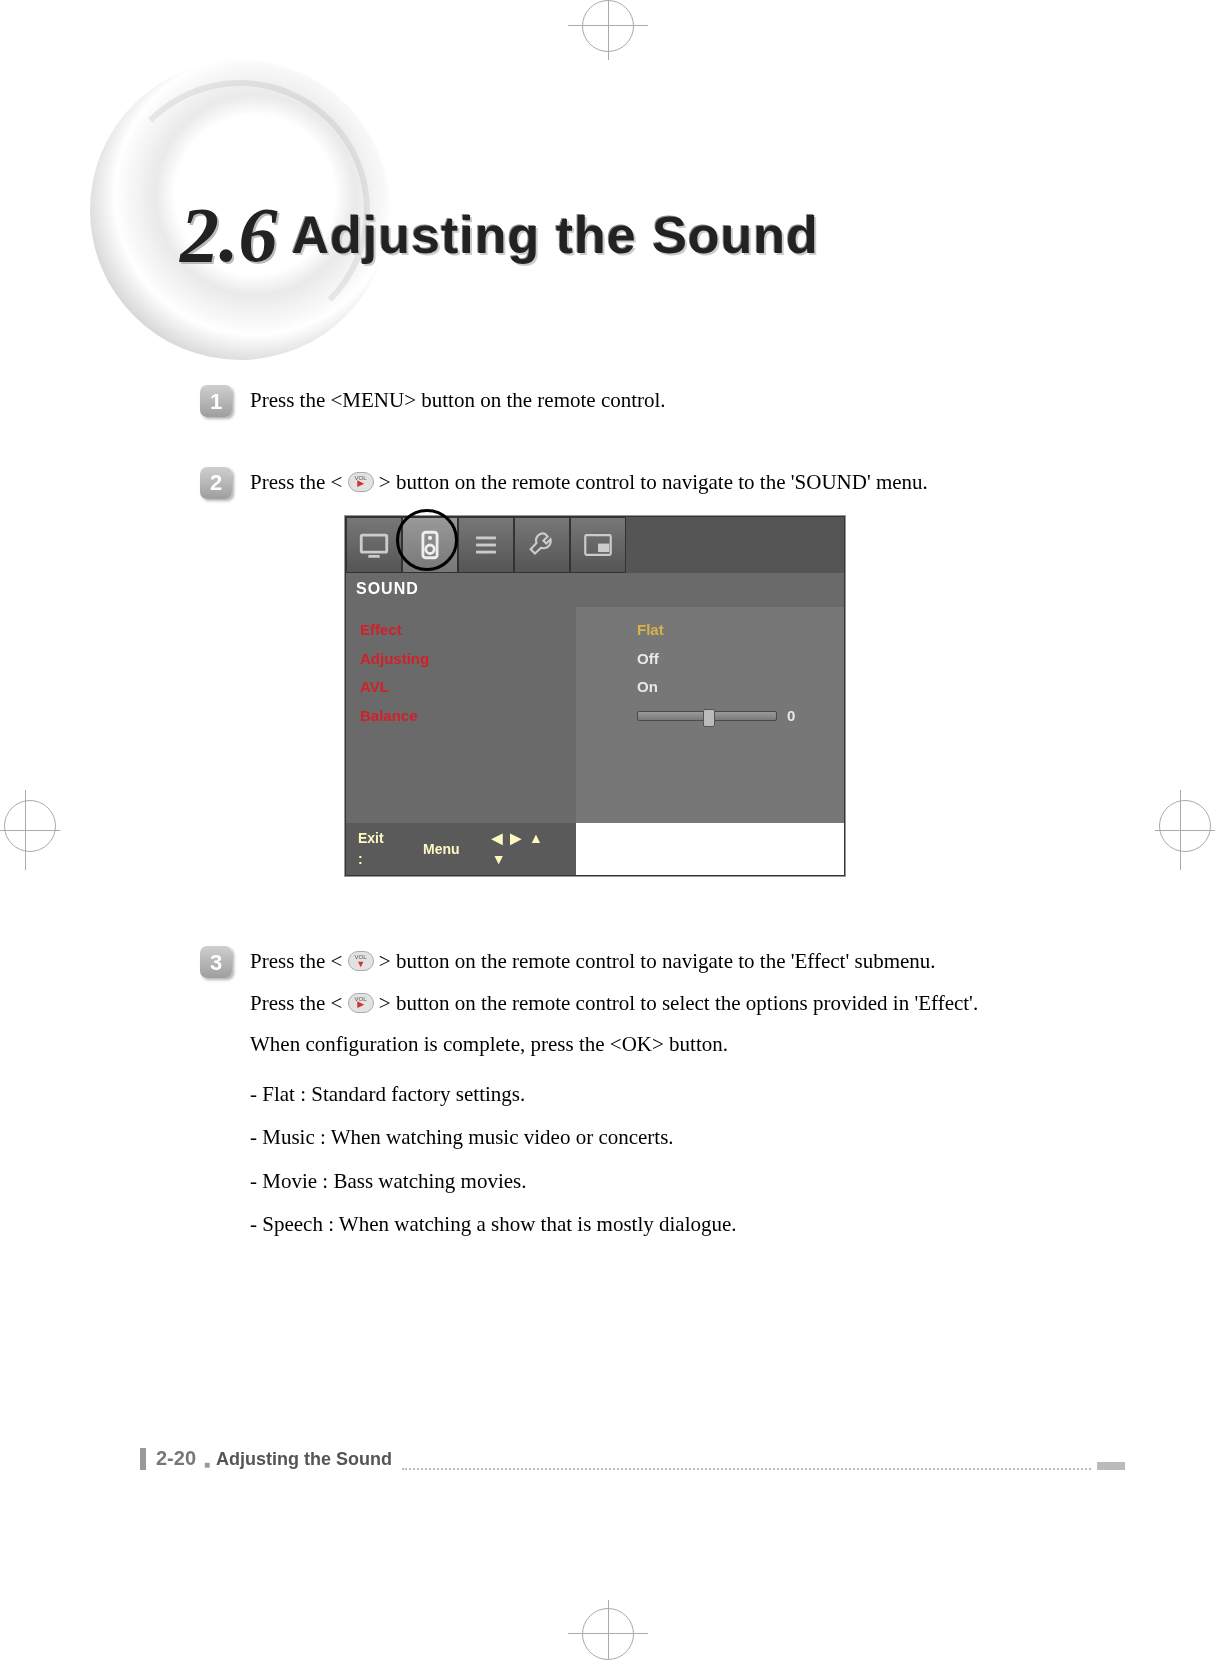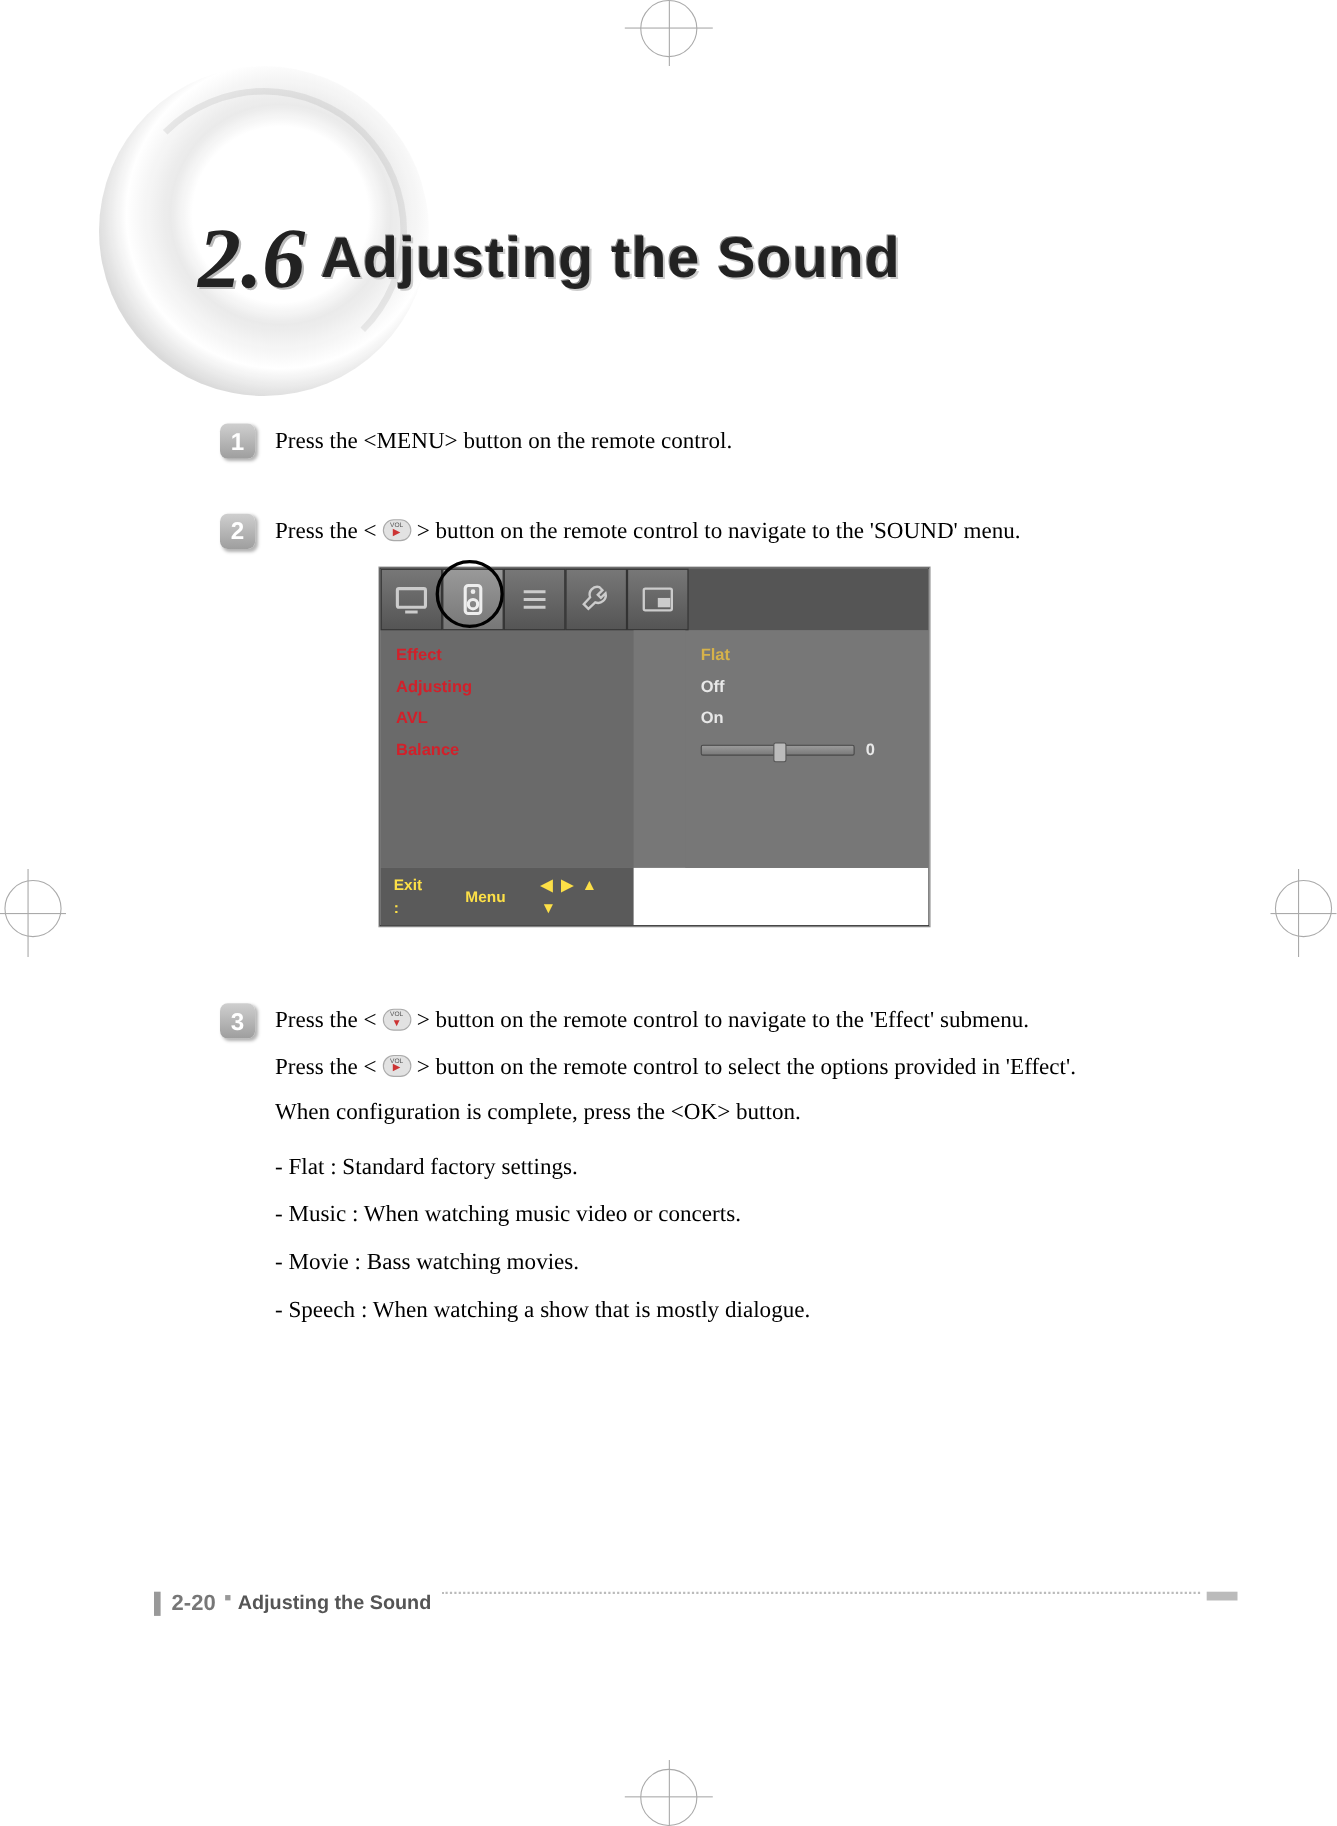--- a/index.html
+++ b/index.html
@@ -152,31 +152,31 @@
   .osd-val.highlight { color: #d6b24a; }
   .osd-slider {
     display: inline-block; width: 140px; height: 10px; border: 1px solid #4a4a4a;
     background: linear-gradient(#9a9a9a,#7a7a7a); border-radius: 2px; position: relative; margin-right: 10px;
   }
   .osd-slider::after {
     content: ""; position: absolute; top: -3px; left: 65px; width: 10px; height: 16px;
     background: #bbb; border: 1px solid #555; border-radius: 2px;
   }
   .osd-footer {
-    background: #5a5a5a; color: #fde047; padding: 5px 12px; display: flex; gap: 32px; align-items: center; font-size: 14px;
+    background: #5a5a5a; color: #fef9c3; padding: 5px 12px; display: flex; gap: 32px; align-items: center; font-size: 14px;
     width: 230px;
   }
   .arrow-cluster { letter-spacing: 2px; }
 
   .osd-tab svg { width: 34px; height: 34px; }
 
   
   .page-footer {
     position: absolute; left: 140px; right: 90px; bottom: 190px;
-    display: flex; align-items: flex-start; font-family: Arial, sans-serif;
+    display: flex; align-items: flex-end; font-family: Arial, sans-serif;
   }
   .pf-bar { width: 6px; height: 22px; background: #999; margin-right: 10px; }
   .pf-page { font-weight: 900; font-size: 20px; color: #777; margin-right: 8px; }
   .pf-sq { font-size: 10px; color: #999; margin-right: 6px; }
   .pf-title { font-weight: 800; font-size: 18px; color: #555; margin-right: 10px; }
   .pf-dots { flex: 1; border-bottom: 2px dotted #bbb; height: 1px; }
   .pf-end { width: 28px; height: 8px; background: #bbb; margin-left: 6px; }
 </style>
 </head>
 <body>
@@ -248,20 +248,23 @@
                 </svg>
             </div>
             <div class="osd-tab">
               <svg viewBox="0 0 24 24">
                   <rect x="3" y="5" width="18" height="14" rx="1" fill="none" stroke="#ccc" stroke-width="1.5"></rect>
                   <rect x="12" y="11" width="8" height="6" fill="#ccc"></rect>
                 </svg>
             </div>
           </div>
           <div class="tab-circle"></div>
+        </div>
+        <div class="osd-header">
+          <span class="osd-header-left">SOUND</span>
         </div>
         <div class="osd-body">
           <div class="osd-col-left">
             <div class="osd-row">
                 <span class="osd-label highlight">Effect</span>
               </div>
             <div class="osd-row">
                 <span class="osd-label">Adjusting</span>
               </div>
             <div class="osd-row">

